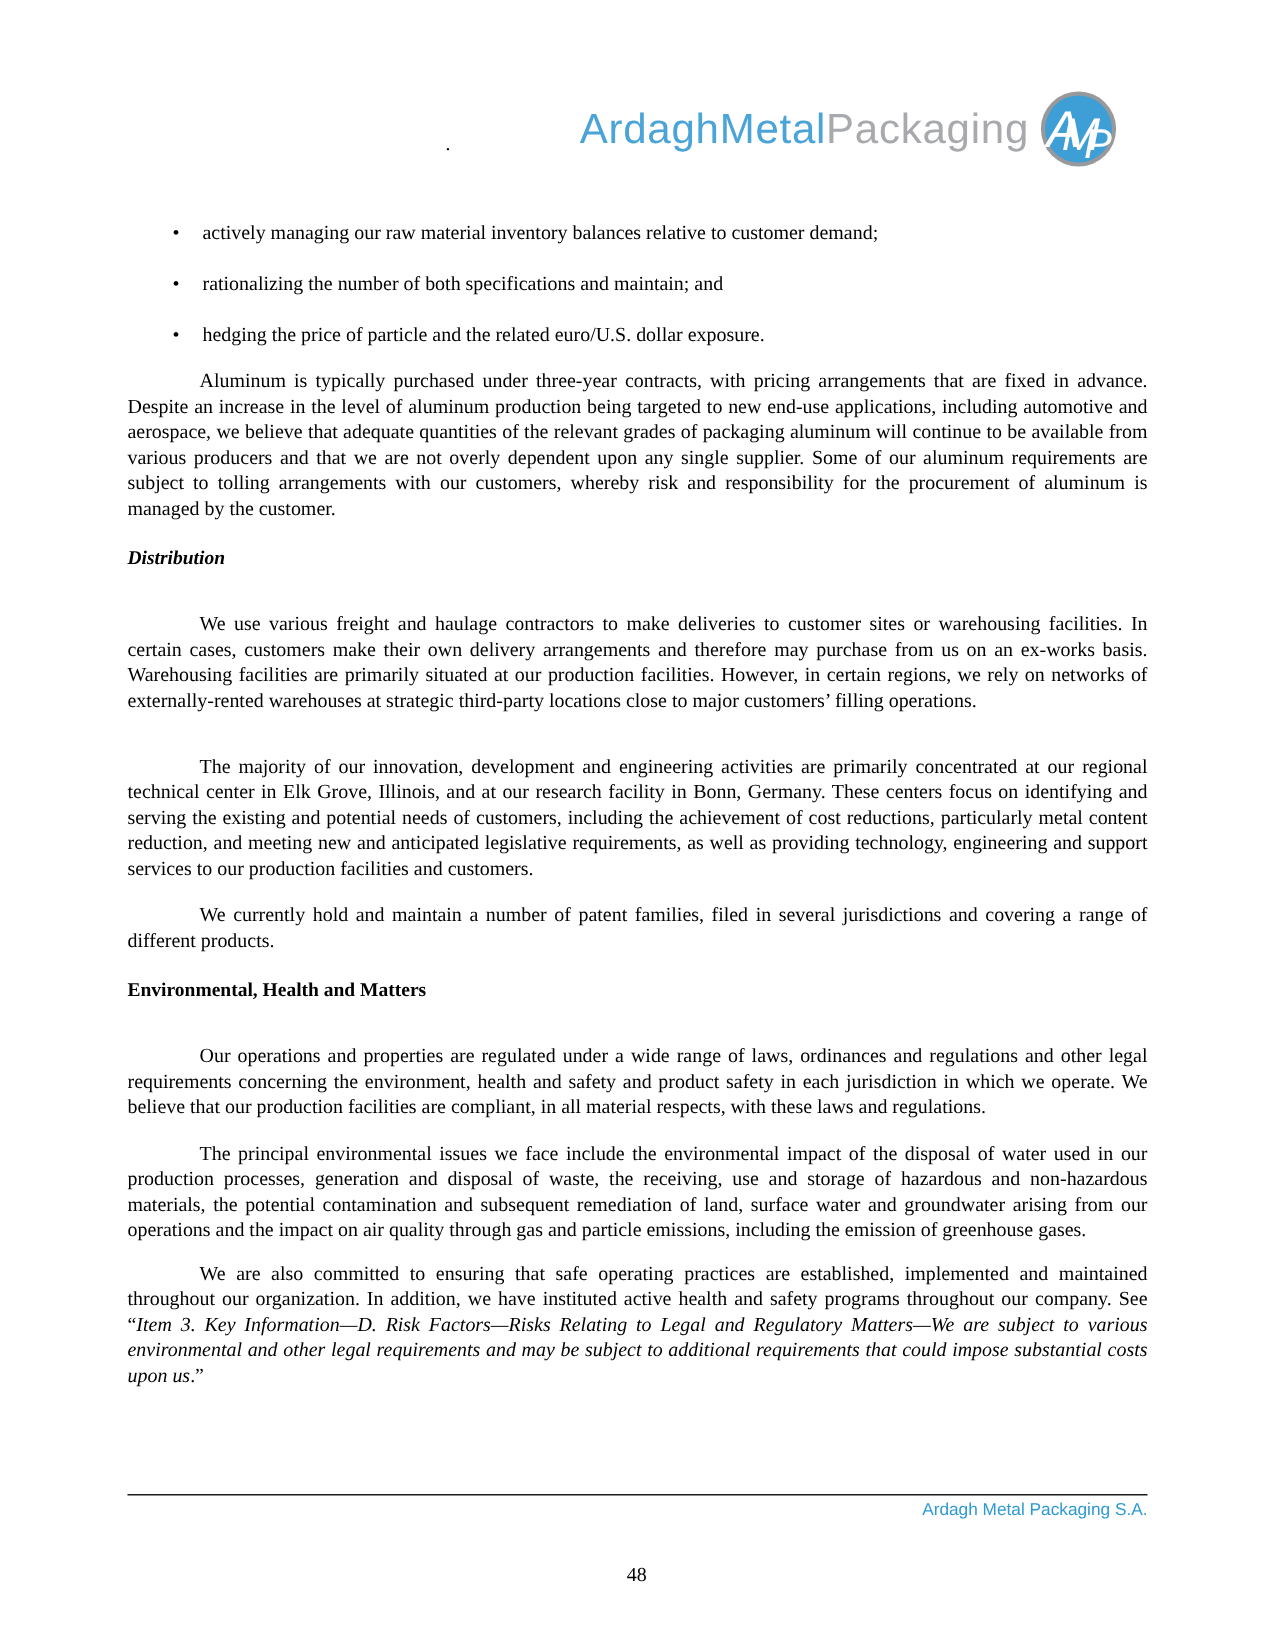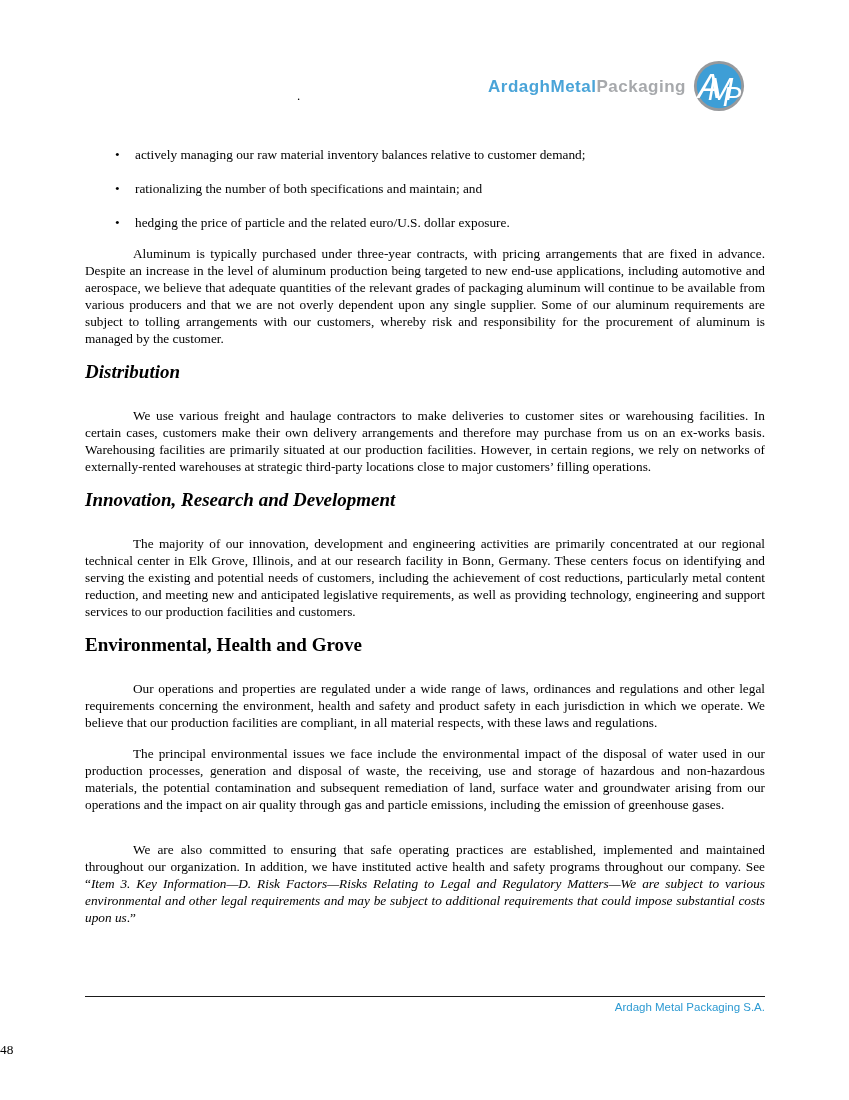--- a/index.html
+++ b/index.html
@@ -14,22 +14,22 @@
   }
 
   
   .logo-row {
     position:absolute;
     top:60px; right:104px;
     display:flex; align-items:center;
   }
   .logo-text {
     font-family:"Liberation Sans", sans-serif;
-    font-size:17px;
-    font-weight:700;
+    font-size:28px;
+    font-weight:400;
     letter-spacing:0.5px;
     white-space:nowrap;
     line-height:1;
   }
   .lw-blue { color:#4aa4d8; }
   .lw-gray { color:#a7a9ac; }
   .monogram { width:52px; height:52px; margin-left:7px; }
 
   .stray-dot {
     position:absolute; left:297px; top:88px;
@@ -52,25 +52,25 @@
     font-size:13.3px;
   }
   .bullet-text { flex:1; }
 
   .para {
     margin:14px 0 0 0;
     text-align:justify;
     text-indent:48px;
   }
   .para.after-heading { margin-top:27px; }
-  .para.big-gap { margin-top:28px; }
+  .para.big-gap { margin-top:12px; }
 
   .sec-heading {
     margin:16px 0 0 0;
-    font-size:19px;
+    font-size:13px;
     line-height:17px;
     font-weight:bold;
   }
   .sec-heading.ital { font-style:italic; }
   .ital-inline { font-style:italic; }
 
   
   .footer-rule {
     position:absolute;
     left:85px; top:996px; width:680px;
@@ -81,20 +81,21 @@
     position:absolute;
     left:85px; top:1001px; width:680px;
     text-align:right;
     font-family:"Liberation Sans", sans-serif;
     font-size:11.5px;
     color:#2d9ad2;
   }
   .page-number {
     position:absolute;
     left:0; top:1042px; width:849px;
+    text-align:center;
     font-size:13.3px;
   }
 </style>
 </head>
 <body>
 
 <div class="page">
 
   <div class="logo-row">
     <div class="logo-text">
@@ -128,24 +129,24 @@
         <span class="bullet-marker">•</span>
         <span class="bullet-text">hedging the price of particle and the related euro/U.S. dollar exposure.</span>
       </li>
     </ul>
 
     <p class="para">Aluminum is typically purchased under three-year contracts, with pricing arrangements that are fixed in advance. Despite an increase in the level of aluminum production being targeted to new end-use applications, including automotive and aerospace, we believe that adequate quantities of the relevant grades of packaging aluminum will continue to be available from various producers and that we are not overly dependent upon any single supplier. Some of our aluminum requirements are subject to tolling arrangements with our customers, whereby risk and responsibility for the procurement of aluminum is managed by the customer.</p>
 
     <h3 class="sec-heading ital">Distribution</h3>
     <p class="para after-heading">We use various freight and haulage contractors to make deliveries to customer sites or warehousing facilities. In certain cases, customers make their own delivery arrangements and therefore may purchase from us on an ex-works basis. Warehousing facilities are primarily situated at our production facilities. However, in certain regions, we rely on networks of externally-rented warehouses at strategic third-party locations close to major customers’ filling operations.</p>
 
-    <h3 class="sec-heading ital">Innovation, Research and Development</h3>
     <p class="para after-heading">The majority of our innovation, development and engineering activities are primarily concentrated at our regional technical center in Elk Grove, Illinois, and at our research facility in Bonn, Germany. These centers focus on identifying and serving the existing and potential needs of customers, including the achievement of cost reductions, particularly metal content reduction, and meeting new and anticipated legislative requirements, as well as providing technology, engineering and support services to our production facilities and customers.</p>
+    <p class="para">We currently hold and maintain a number of patent families, filed in several jurisdictions and covering a range of different products.</p>
 
-    <h3 class="sec-heading">Environmental, Health and Grove</h3>
+    <h3 class="sec-heading">Environmental, Health and Matters</h3>
     <p class="para after-heading">Our operations and properties are regulated under a wide range of laws, ordinances and regulations and other legal requirements concerning the environment, health and safety and product safety in each jurisdiction in which we operate. We believe that our production facilities are compliant, in all material respects, with these laws and regulations.</p>
     <p class="para">The principal environmental issues we face include the environmental impact of the disposal of water used in our production processes, generation and disposal of waste, the receiving, use and storage of hazardous and non-hazardous materials, the potential contamination and subsequent remediation of land, surface water and groundwater arising from our operations and the impact on air quality through gas and particle emissions, including the emission of greenhouse gases.</p>
 
     <p class="para big-gap"><span>We are also committed to ensuring that safe operating practices are established, implemented and maintained throughout our organization. In addition, we have instituted active health and safety programs throughout our company. See “</span><span class="ital-inline">Item 3. Key Information—D. Risk Factors—Risks Relating to Legal and Regulatory Matters—We are subject to various environmental and other legal requirements and may be subject to additional requirements that could impose substantial costs upon us</span><span>.”</span></p>
 
   </main>
 
   <div class="footer-rule"></div>
   <div class="footer-company">Ardagh Metal Packaging S.A.</div>
   <div class="page-number">48</div>

